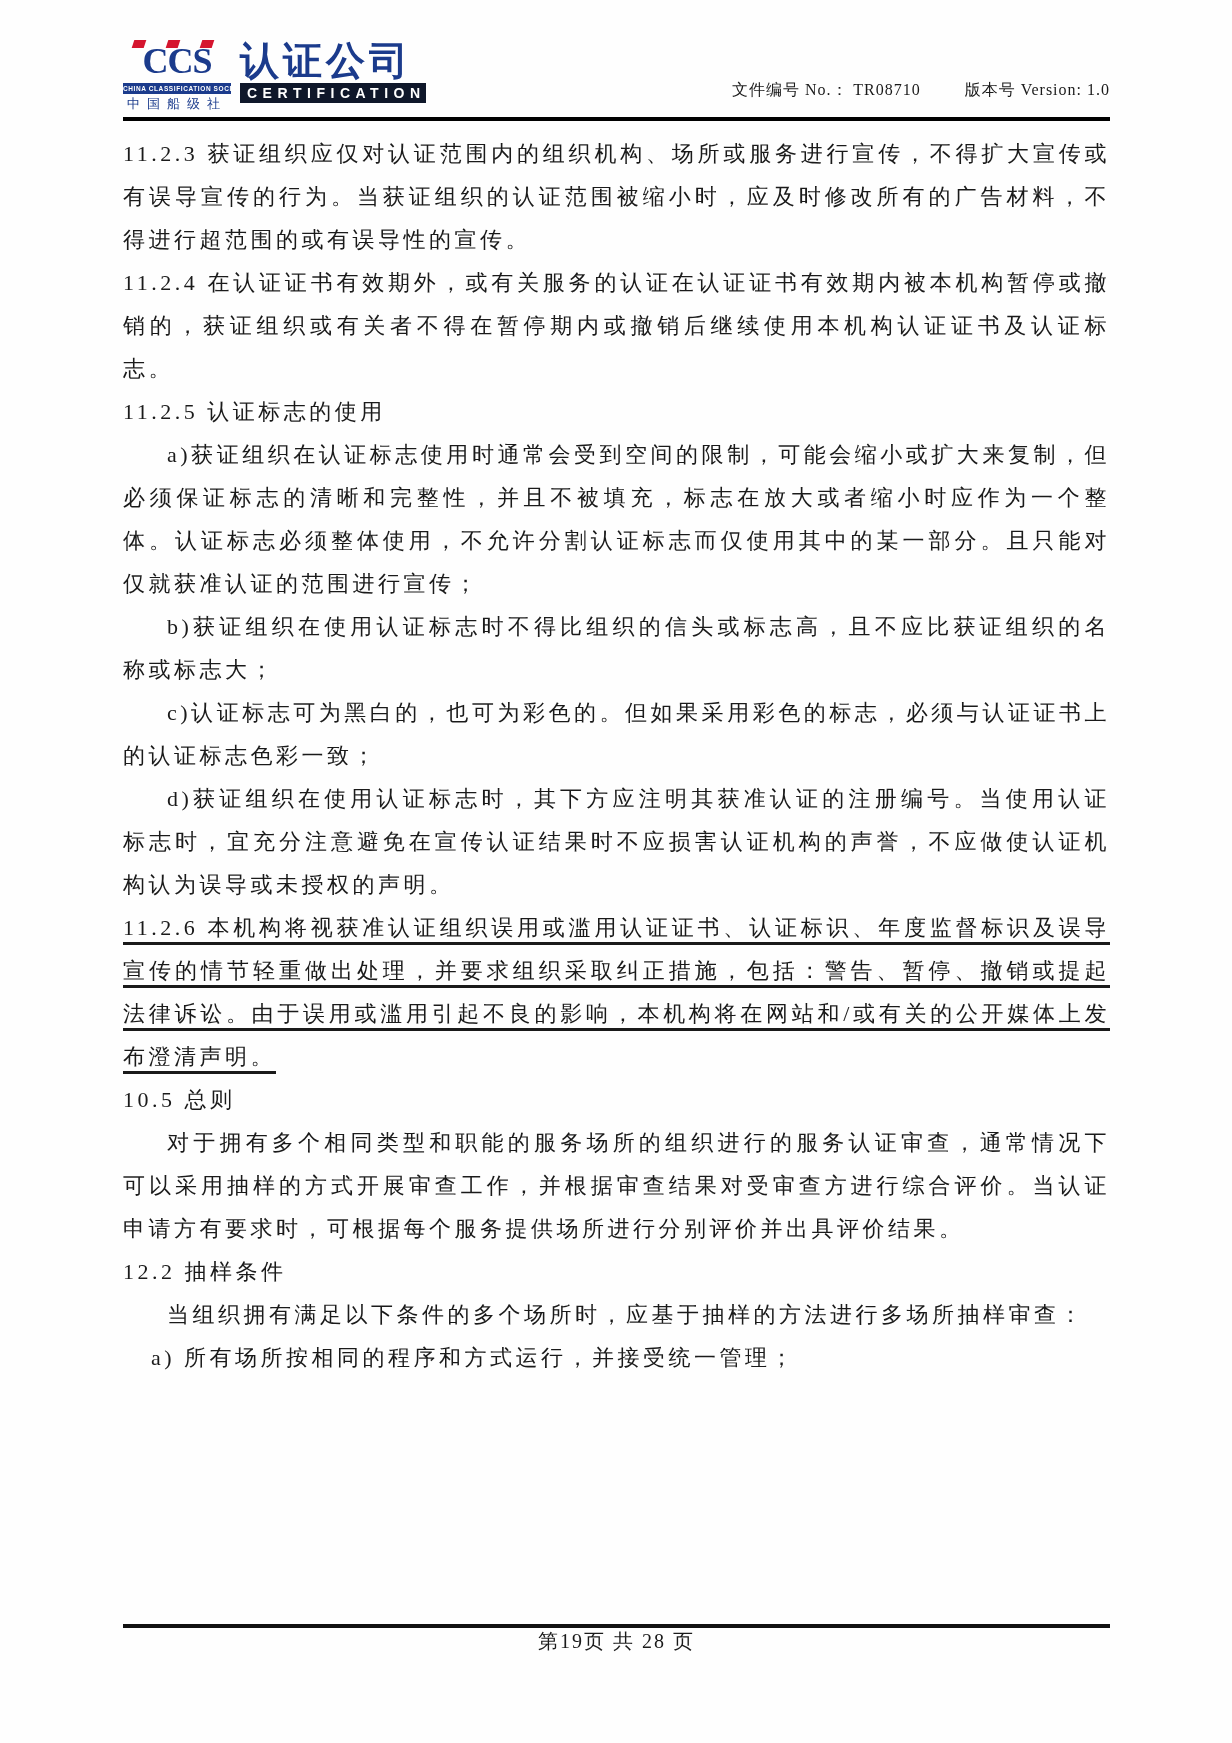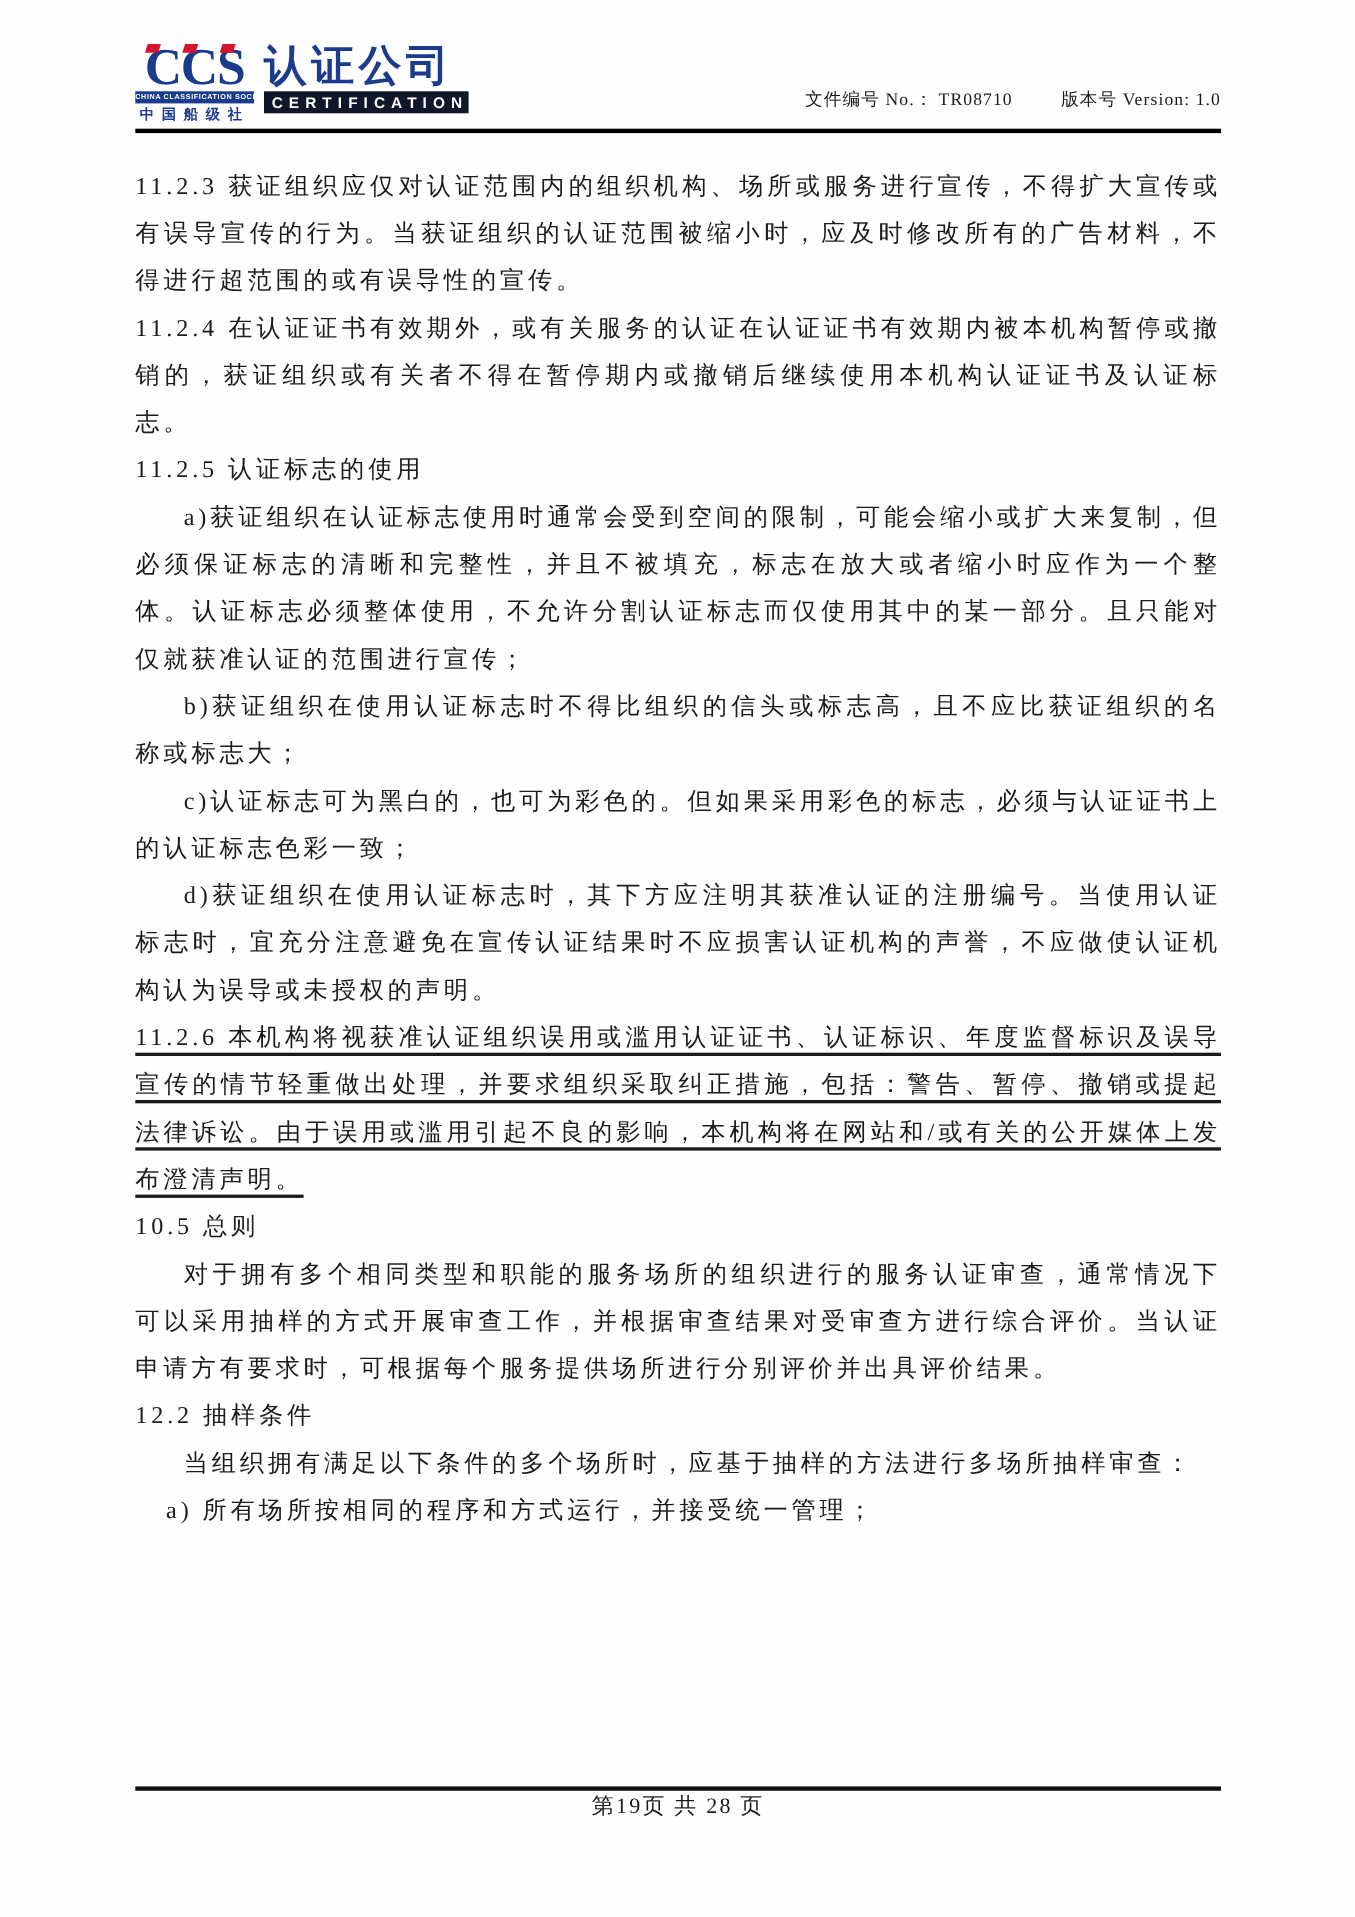--- a/index.html
+++ b/index.html
@@ -31,21 +31,21 @@
     height: 121px;
     padding-bottom: 4px;
     border-bottom: 4px solid #000;
   }
   .logo { display: flex; align-items: flex-start; gap: 9px; }
   .logo-left { display: flex; flex-direction: column; width: 108px; }
   .ccs-wordmark {
     position: relative;
     font-family: "Liberation Serif", serif;
     font-weight: bold;
-    font-size: 47px;
+    font-size: 36px;
     line-height: 44px;
     letter-spacing: -1px;
     color: #1b3b8c;
     text-align: center;
   }
   .ccs-accent {
     position: absolute;
     top: 1px;
     width: 12px;
     height: 8px;
@@ -63,21 +63,21 @@
     font-weight: bold;
     letter-spacing: 0.6px;
     text-align: center;
     padding: 2px 0;
     white-space: nowrap;
     overflow: hidden;
   }
   .society-cn {
     color: #1b3b8c;
     font-size: 13px;
-    font-weight: bold;
+    font-weight: normal;
     letter-spacing: 7px;
     text-align: center;
     margin-top: 1px;
     white-space: nowrap;
   }
   .logo-right { display: flex; flex-direction: column; }
   .logo-cn-name {
     color: #1b3b8c;
     font-size: 39px;
     font-weight: bold;
@@ -98,21 +98,21 @@
   .header-meta {
     font-size: 16px;
     letter-spacing: 1px;
     white-space: nowrap;
     padding-bottom: 12px;
   }
   .header-meta .gap { display: inline-block; width: 34px; }
 
   
   .doc-body {
-    padding-top: 26px;
+    padding-top: 11px;
     font-size: 22px;
     line-height: 43px;
     letter-spacing: 3.5px;
     text-align: justify;
   }
   .doc-body p { margin: 0; }
   .doc-body p.indent { text-indent: 2em; }
   .doc-body p.underline {
     text-decoration: underline;
     text-decoration-thickness: 2.5px;

